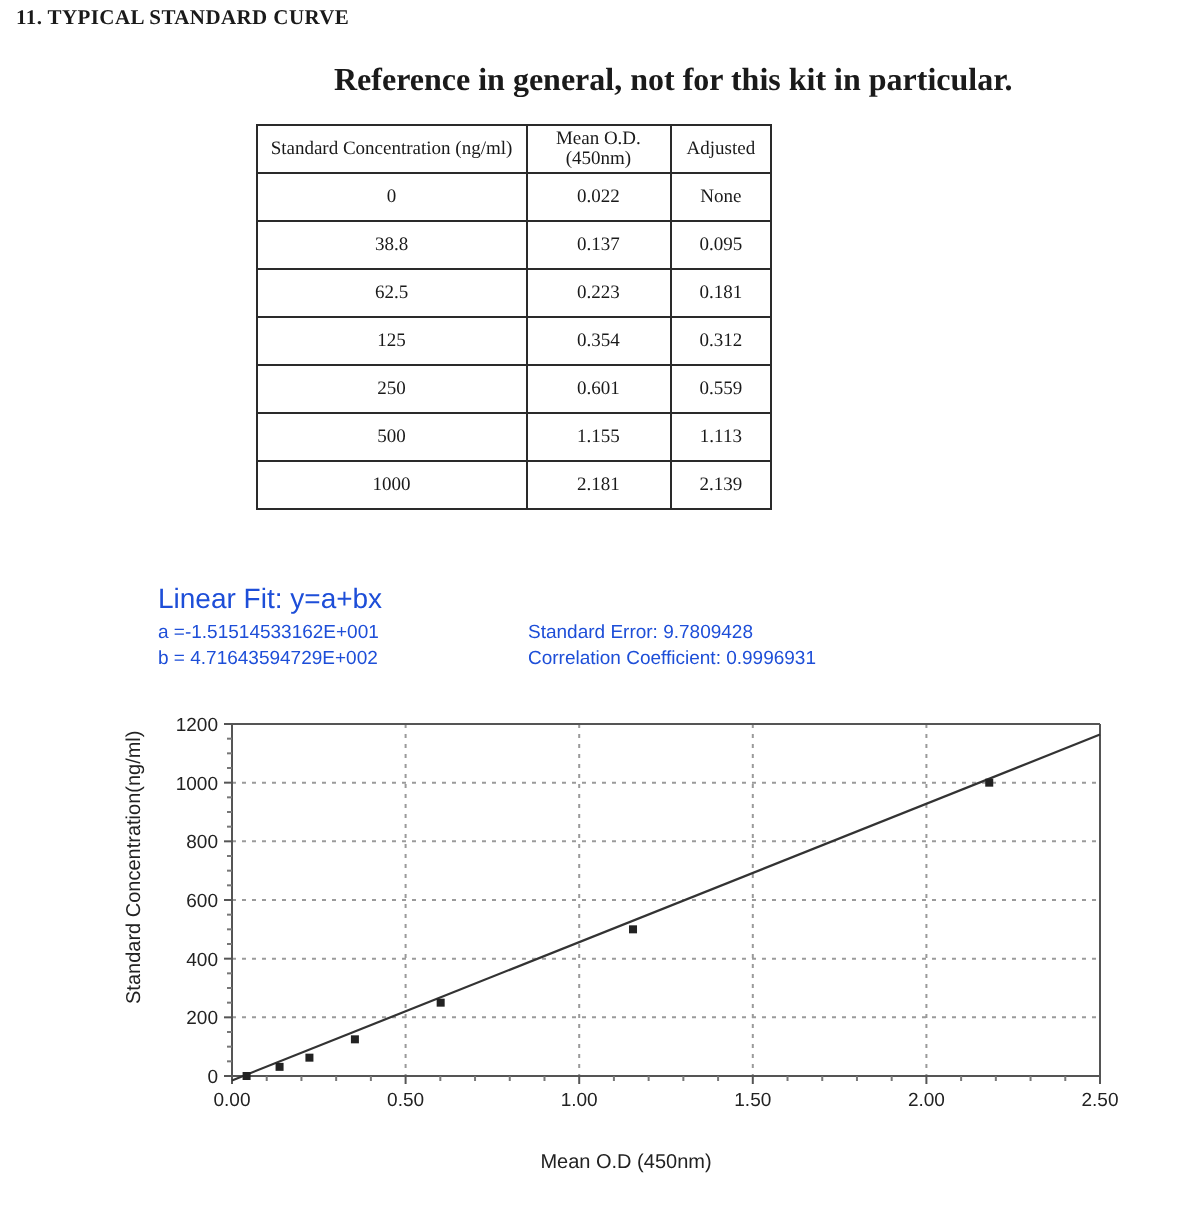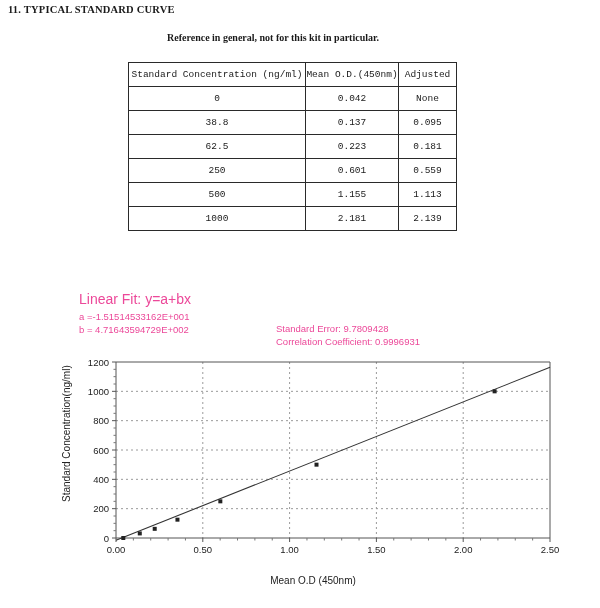--- a/index.html
+++ b/index.html
@@ -29,35 +29,35 @@
     text-align: right;
   }
 
   
   .reference-note {
     position: absolute;
     left: 167px;
     top: 32px;
     font-family: "Liberation Serif", serif;
     font-weight: bold;
-    font-size: 10px;
+    font-size: 16px;
     white-space: nowrap;
   }
 
   
   .std-table-wrap {
     position: absolute;
     left: 128px;
     top: 62px;
     width: 325px;
   }
   table.std-table {
     border-collapse: collapse;
-    width: 329px;
-    font-family: Liberation Mono, monospace;
+    width: 258px;
+    font-family: Liberation Serif, serif;
     font-size: 9.5px;
     border-radius: 12px;
   }
   table.std-table th,
   table.std-table td {
     border: 1px solid #2a2a2a;
     text-align: center;
     padding: 0;
     height: 23px;
     vertical-align: middle;
@@ -69,21 +69,21 @@
   table.std-table td.col-od   { width: 92px; text-align: center; }
   table.std-table th.col-adj,
   table.std-table td.col-adj  { width: 57px; }
 
   
   .fit-block {
     position: absolute;
     left: 79px;
     top: 291px;
     font-family: "Liberation Sans", sans-serif;
-    color: #ec4899;
+    color: #1d4ed8;
   }
   .fit-title {
     font-size: 14px;
     line-height: 17px;
     white-space: nowrap;
   }
   .fit-rows {
     position: relative;
     margin-top: 2px;
     width: 420px;
@@ -93,25 +93,24 @@
     position: absolute;
     left: 0;
     top: 0;
     font-size: 9.5px;
     line-height: 13px;
     white-space: nowrap;
   }
   .fit-col-right {
     position: absolute;
     left: 185px;
-    top: 12px;
+    top: 0;
     font-size: 9.5px;
     line-height: 13px;
     white-space: nowrap;
-    margin-left: 12px;
   }
 
   
   .chart-area {
     position: absolute;
     left: 58px;
     top: 352px;
     width: 520px;
     height: 240px;
   }
@@ -150,32 +149,37 @@
     <thead>
       <tr>
         <th class="col-conc">Standard Concentration (ng/ml)</th>
         <th class="col-od">Mean O.D.(450nm)</th>
         <th class="col-adj">Adjusted</th>
       </tr>
     </thead>
     <tbody>
       <tr>
         <td class="col-conc">0</td>
-        <td class="col-od">0.042</td>
+        <td class="col-od">0.022</td>
         <td class="col-adj">None</td>
       </tr>
       <tr>
         <td class="col-conc">38.8</td>
         <td class="col-od">0.137</td>
         <td class="col-adj">0.095</td>
       </tr>
       <tr>
         <td class="col-conc">62.5</td>
         <td class="col-od">0.223</td>
         <td class="col-adj">0.181</td>
+      </tr>
+      <tr>
+        <td class="col-conc">125</td>
+        <td class="col-od">0.354</td>
+        <td class="col-adj">0.312</td>
       </tr>
       <tr>
         <td class="col-conc">250</td>
         <td class="col-od">0.601</td>
         <td class="col-adj">0.559</td>
       </tr>
       <tr>
         <td class="col-conc">500</td>
         <td class="col-od">1.155</td>
         <td class="col-adj">1.113</td>

